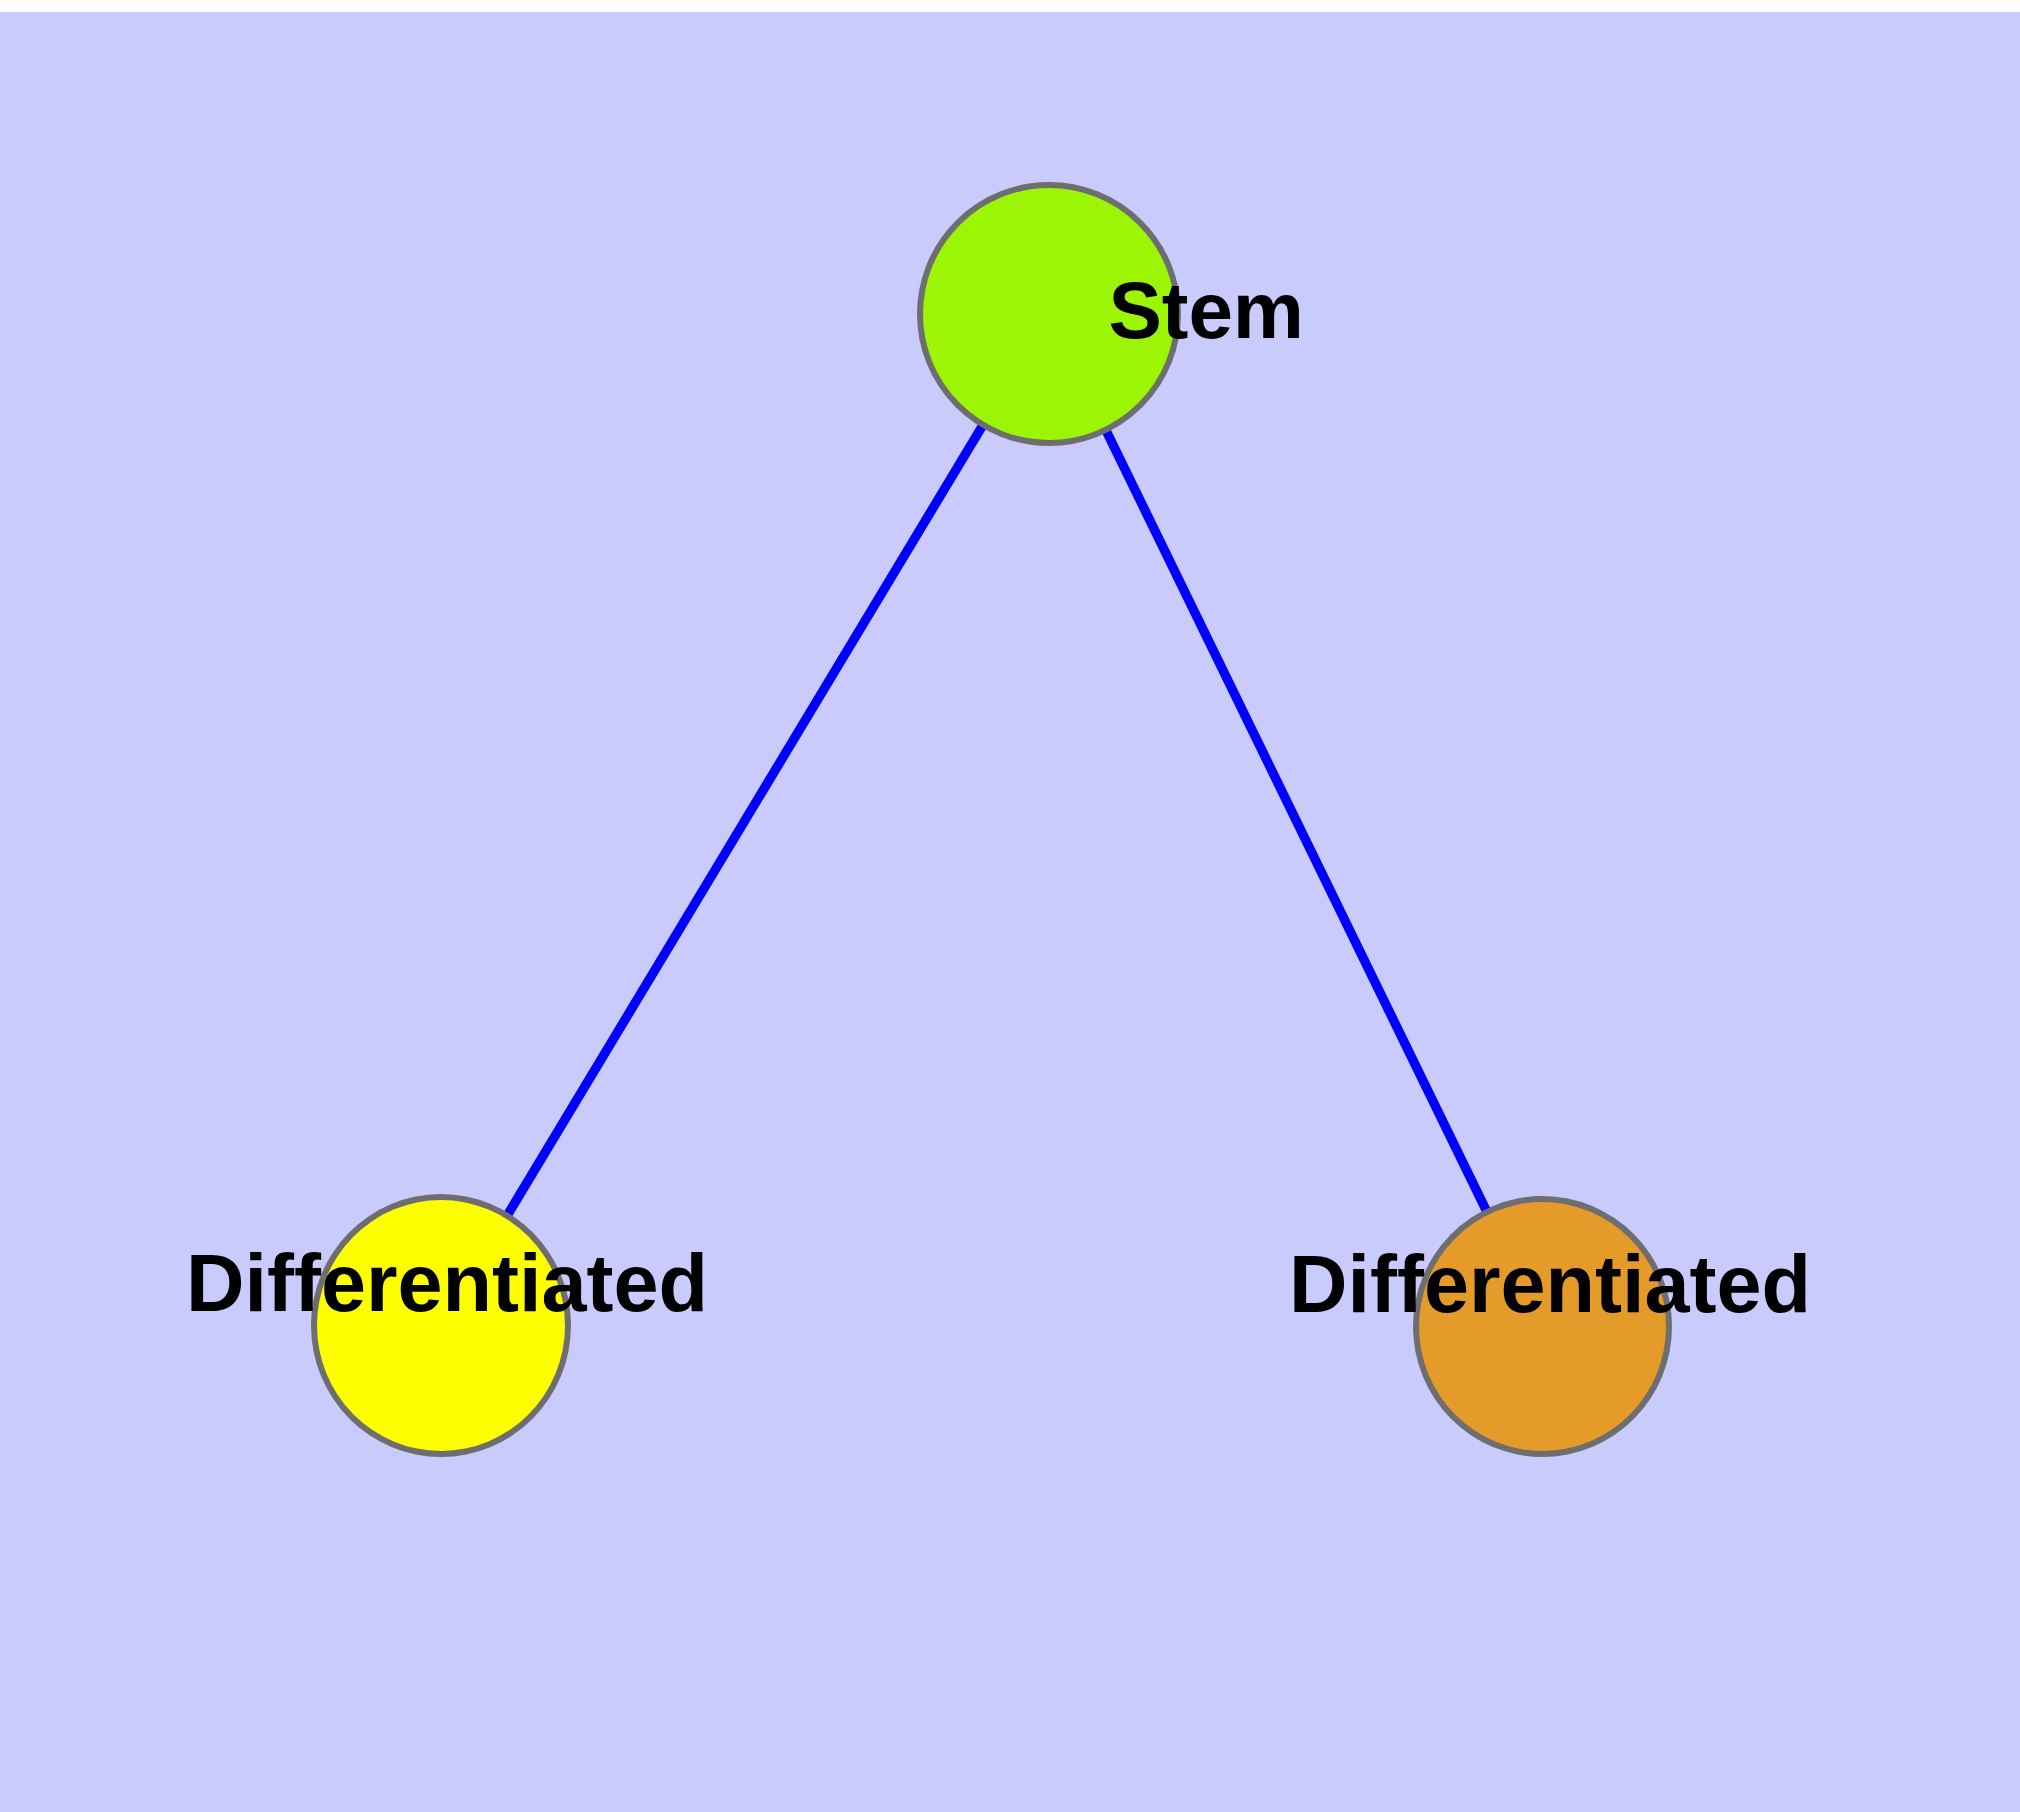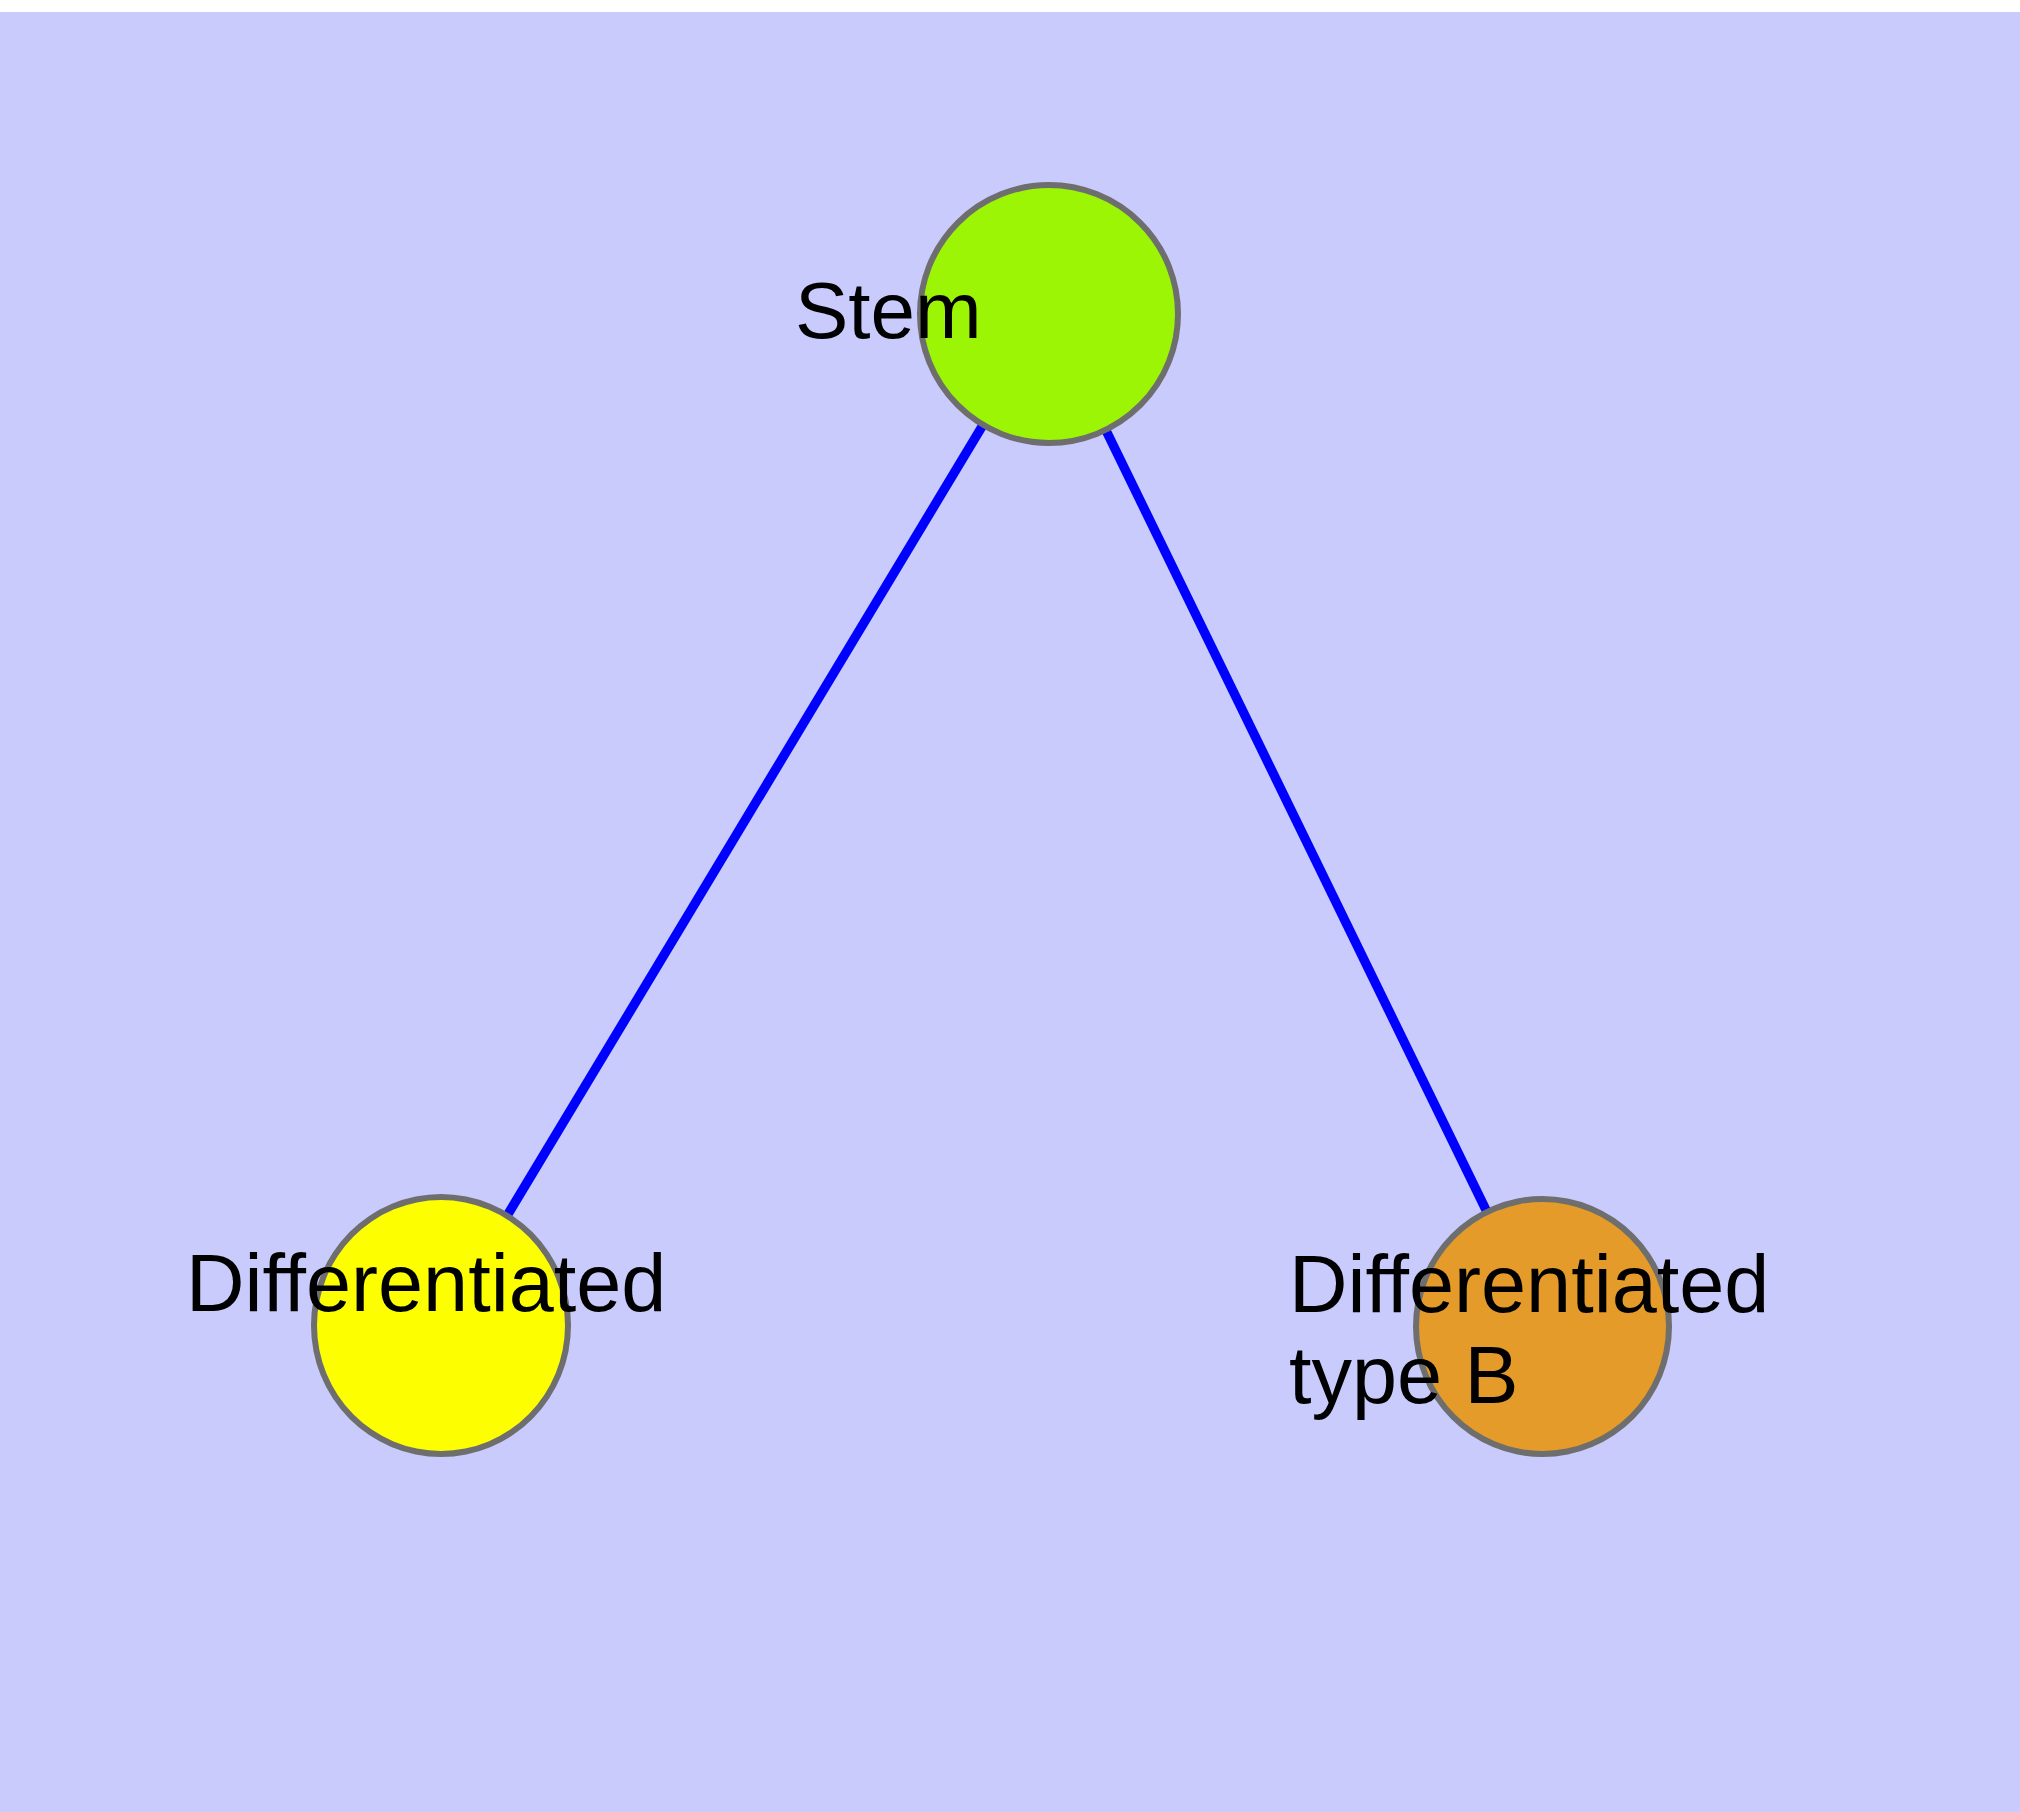--- a/index.html
+++ b/index.html
@@ -30,23 +30,23 @@
     height: 1812px;
   }
   .node {
     position: absolute;
     border-radius: 50%;
     box-sizing: border-box;
     border: 6px solid #6e6e6e;
   }
   .node-label {
     position: absolute;
-    text-align: left;
+    text-align: right;
     color: #000000;
-    font-weight: normal;
+    font-weight: bold;
     line-height: 1.12;
     white-space: pre;
     pointer-events: none;
     font-family: "Liberation Sans", sans-serif;
   }
   #node-stem {
     left: 917px;
     top: 182px;
     width: 264px;
     height: 264px;
@@ -98,16 +98,16 @@
   </svg>
 
   <div id="node-stem" class="node"></div>
   <div id="node-a" class="node"></div>
   <div id="node-b" class="node"></div>
 
   <div id="label-stem" class="node-label">Stem</div>
 
   <div id="label-a" class="node-label"><span>Differentiated</span><br></div>
 
-  <div id="label-b" class="node-label"><span>Differentiated</span><br><span>type B</span></div>
+  <div id="label-b" class="node-label"><span>Differentiated</span><br></div>
 
 </div>
 
 
 </body></html>

